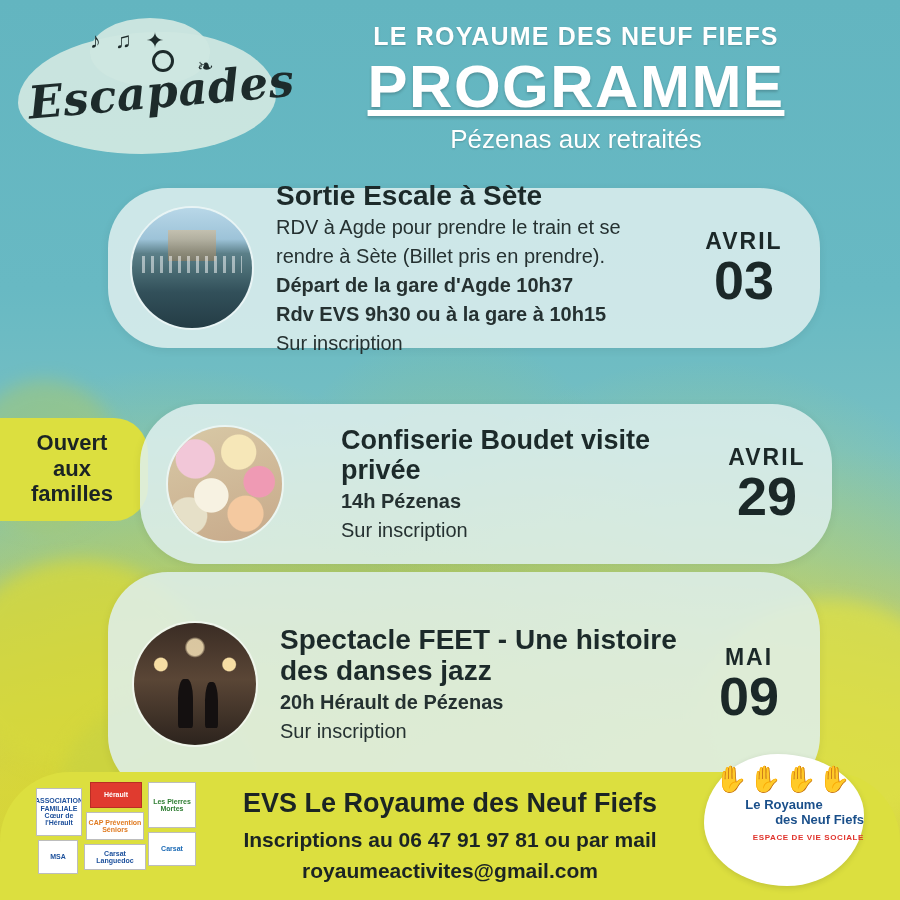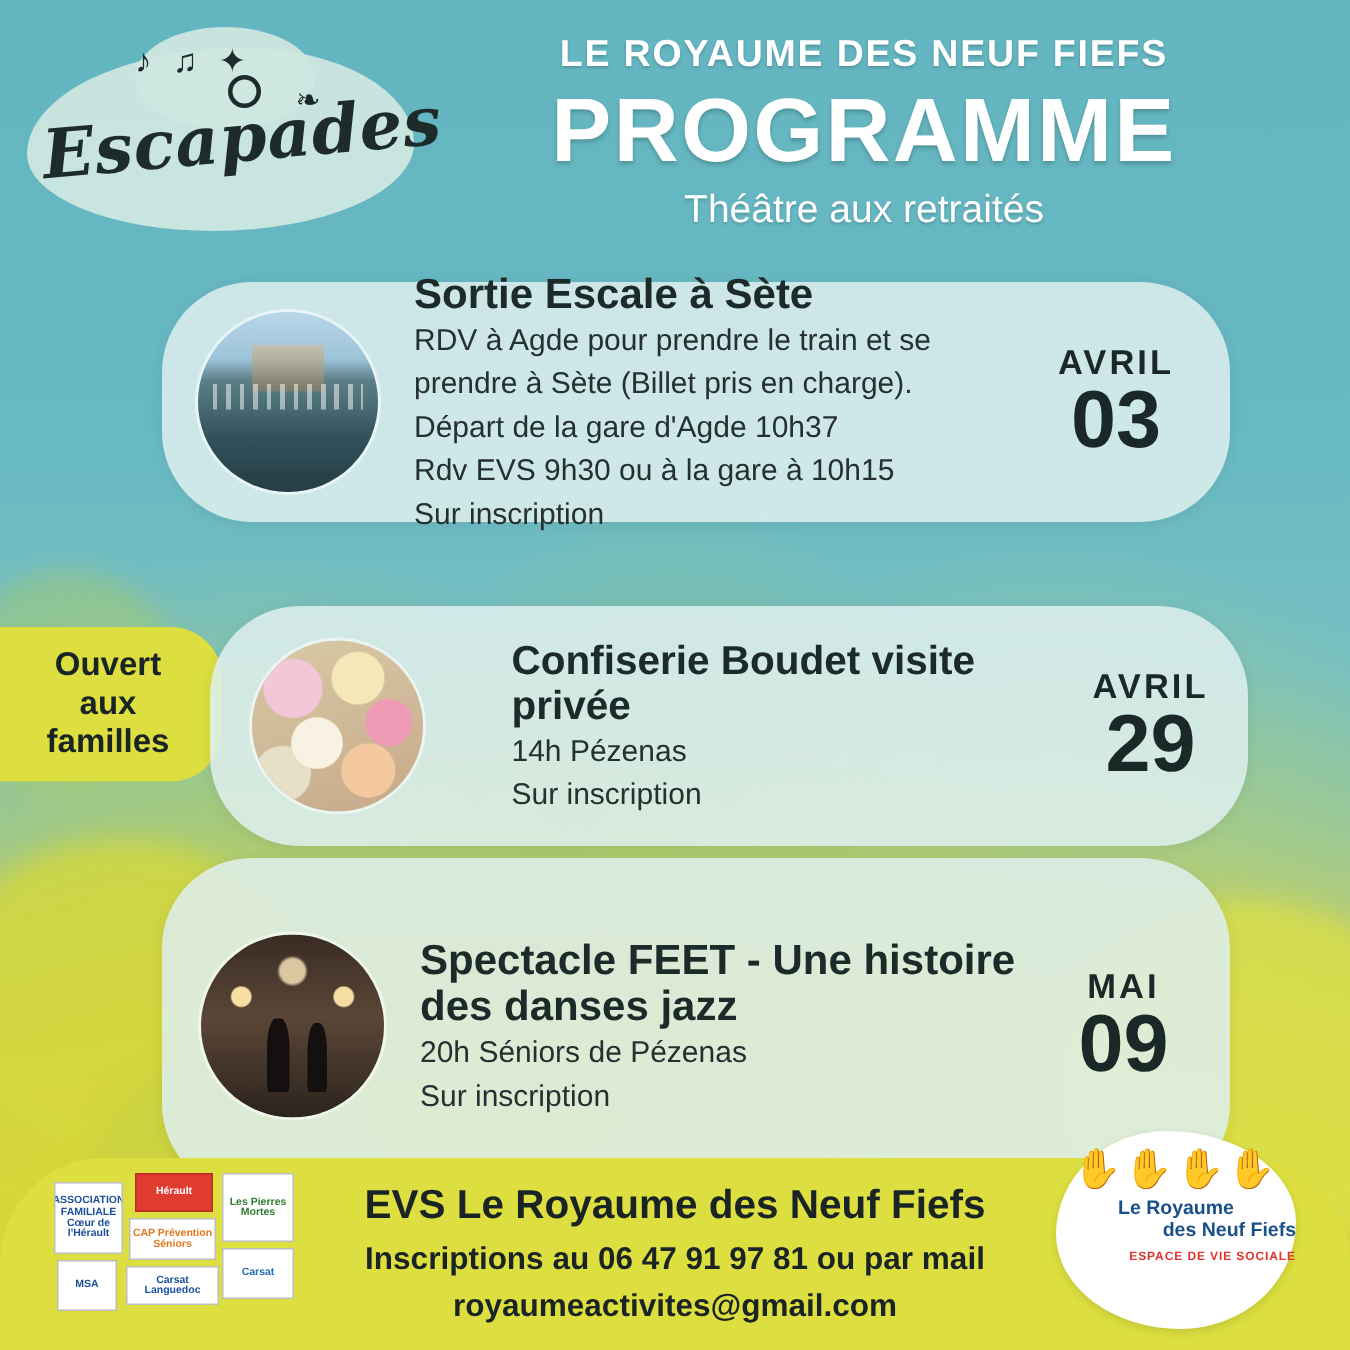--- a/index.html
+++ b/index.html
@@ -101,20 +101,21 @@
     letter-spacing: 1.2px;
     text-shadow: 0 1px 2px rgba(0,0,0,.18);
   }
   .big-title {
     font-size: 60px;
     font-weight: bold;
     letter-spacing: 1.5px;
     line-height: 1.08;
     margin-top: 4px;
     text-shadow: 0 2px 3px rgba(0,0,0,.2);
+    text-decoration: underline;
   }
   .subtitle {
     font-size: 26px;
     margin-top: 4px;
     text-shadow: 0 1px 2px rgba(0,0,0,.18);
   }
 
   
   .card {
     position: absolute;
@@ -207,21 +208,21 @@
     color: #1c2a2a;
   }
   #card-1 .ev-title { font-size: 27px; }
   #card-2 .ev-title { font-size: 28px; }
   .ev-line {
     font-size: 20px;
     line-height: 1.3;
     margin-top: 3px;
     color: #253131;
   }
-  .ev-line.bold { font-weight: normal; }
+  .ev-line.bold { font-weight: bold; }
 
   .date-box {
     flex: 0 0 auto;
     width: 140px;
     text-align: center;
     color: #1b2828;
     padding-right: 12px;
   }
   .date-month {
     font-size: 23px;
@@ -368,32 +369,32 @@
       <div class="logo-blob2"></div>
       <div class="logo-icons">♪ ♫ ✦</div>
       <div class="logo-sun"></div>
       <div class="doodle" style="left:185px;top:40px;">❧</div>
       <div class="logo-text">Escapades</div>
     </div>
 
     <div class="header-titles">
       <div class="kicker">LE ROYAUME DES NEUF FIEFS</div>
       <div class="big-title">PROGRAMME</div>
-      <div class="subtitle">Théâtre aux retraités</div>
+      <div class="subtitle">Pézenas aux retraités</div>
     </div>
   </div>
 
   <div class="card" id="card-0">
     <div class="thumb">
       <div class="ph-sete"></div>
     </div>
     <div class="card-body">
       <div class="ev-title">Sortie Escale à Sète</div>
       <div class="ev-line">RDV à Agde pour prendre le train et se</div>
-      <div class="ev-line">prendre à Sète (Billet pris en charge).</div>
+      <div class="ev-line">rendre à Sète (Billet pris en prendre).</div>
       <div class="ev-line bold">Départ de la gare d'Agde 10h37</div>
       <div class="ev-line bold">Rdv EVS  9h30 ou à la gare à 10h15</div>
       <div class="ev-line">Sur inscription</div>
     </div>
     <div class="date-box">
       <div class="date-month">AVRIL</div>
       <div class="date-day">03</div>
     </div>
   </div>
 
@@ -418,21 +419,21 @@
     </div>
   </div>
 
   <div class="card" id="card-2">
     <div class="thumb">
       <div class="ph-feet"></div>
     </div>
     <div class="card-body">
       <div class="ev-title">Spectacle FEET - Une histoire</div>
       <div class="ev-title">des danses jazz</div>
-      <div class="ev-line bold">20h Séniors de Pézenas</div>
+      <div class="ev-line bold">20h Hérault de Pézenas</div>
       <div class="ev-line">Sur inscription</div>
     </div>
     <div class="date-box">
       <div class="date-month">MAI</div>
       <div class="date-day">09</div>
     </div>
   </div>
 
   <div class="footer-band"></div>
 

